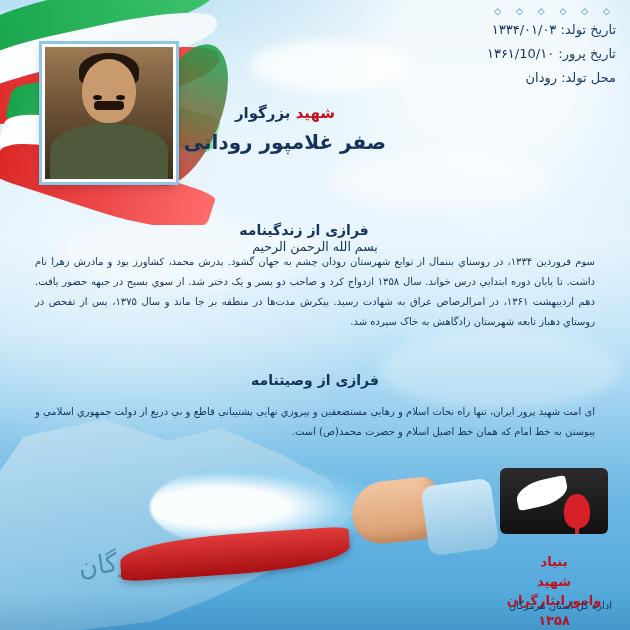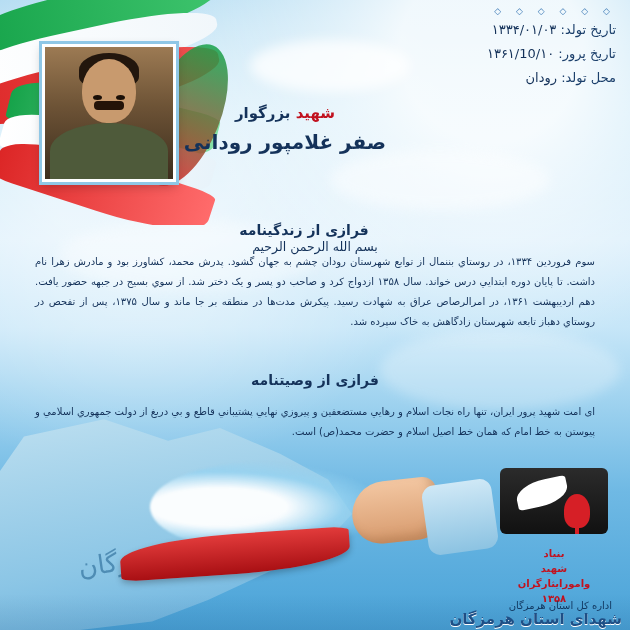--- a/index.html
+++ b/index.html
@@ -96,21 +96,21 @@
   .logo-shahid{
     position:absolute;right:20px;bottom:66px;width:112px;height:96px;text-align:center;
   }
   .logo-box{
     width:108px;height:66px;background:linear-gradient(180deg,#2b2b2b,#111);
     border-radius:6px;position:relative;overflow:hidden;margin:0 auto;
   }
   .dove{position:absolute;left:16px;top:12px;width:52px;height:26px;background:#fff;border-radius:60% 10% 60% 10%;transform:rotate(-12deg);}
   .tulip{position:absolute;right:18px;bottom:6px;width:26px;height:34px;background:#d61f26;border-radius:50% 50% 40% 40%;}
   .tulip:after{content:"";position:absolute;left:11px;top:28px;width:4px;height:16px;background:#d61f26;}
-  .logo-cap{font-size:10px;color:#c1121f;font-weight:bold;line-height:1.5;margin-top:12px;direction:rtl;}
+  .logo-cap{font-size:13px;color:#c1121f;font-weight:bold;line-height:1.5;margin-top:18px;direction:rtl;}
   .footer-bar{
     position:absolute;left:0;right:0;bottom:0;height:36px;
     background:linear-gradient(180deg,rgba(20,60,100,.0),rgba(20,60,100,.12));
   }
   .footer-text{
     position:absolute;right:18px;bottom:16px;font-size:10px;color:#123a63;direction:rtl;text-align:right;line-height:1.6;
   }
   .footer-brand{
     position:absolute;right:8px;bottom:2px;font-size:15px;font-weight:bold;color:#1e4f86;direction:rtl;
     text-shadow:0 1px 0 #fff;
@@ -194,15 +194,14 @@
     <div class="logo-cap">
       <div>بنیاد</div>
       <div>شهید</div>
       <div>وامورایثارگران</div>
       <div>۱۳۵۸</div>
     </div>
   </div>
 
   <div class="footer-bar"></div>
   <div class="footer-text">اداره کل استان هرمزگان</div>
-  <div class="footer-brand">شهدای استان هرمزگان</div>
 
 </div>
 
 </body></html>

